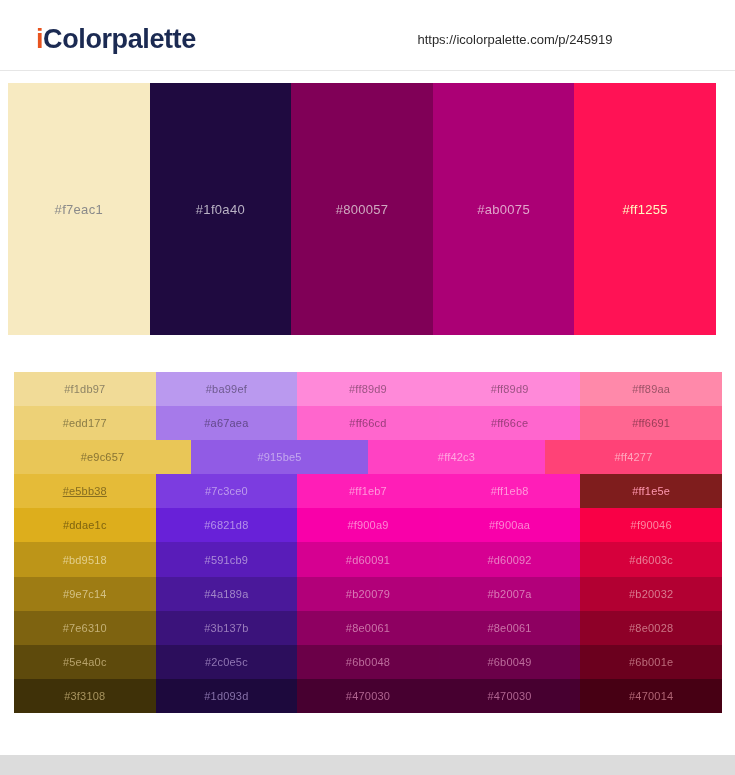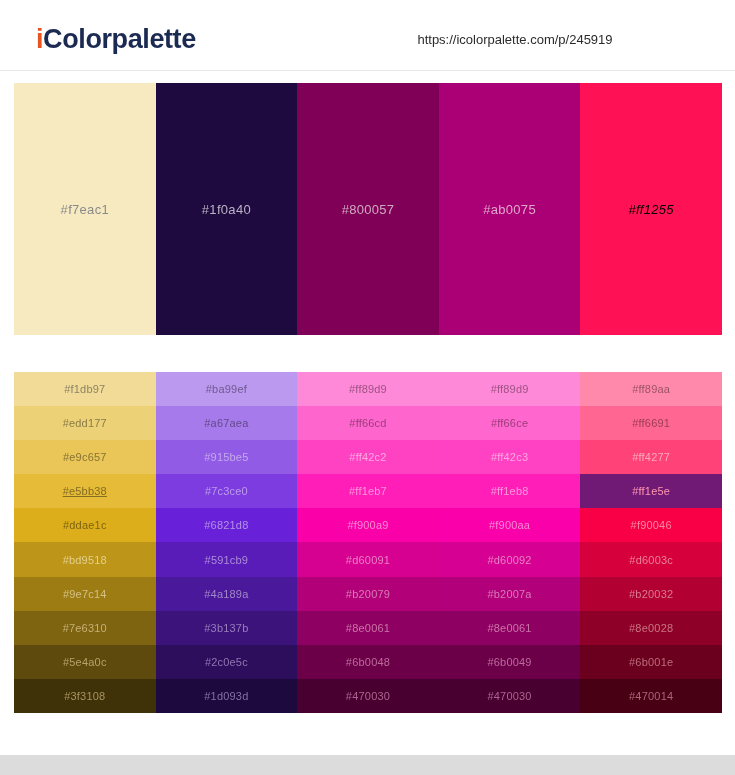--- a/index.html
+++ b/index.html
@@ -50,21 +50,21 @@
     width: 250px;
     text-align: center;
     font-size: 13px;
     color: #2b2b2b;
     white-space: nowrap;
   }
 
   
   .main-strip {
     position: absolute;
-    left: 14px;
+    left: 8px;
     top: 83px;
     width: 708px;
     height: 252px;
     display: flex;
   }
   .main-sw {
     flex: 1 1 0;
     position: relative;
     display: flex;
     align-items: center;
@@ -132,21 +132,21 @@
       <div class="main-sw" style="background: rgb(31, 10, 64);">
         <span class="lbl" style="color: rgb(185, 178, 196);">#1f0a40</span>
       </div>
       <div class="main-sw" style="background: rgb(128, 0, 87);">
         <span class="lbl" style="color: rgb(207, 169, 192);">#800057</span>
       </div>
       <div class="main-sw" style="background: rgb(171, 0, 117);">
         <span class="lbl" style="color: rgb(224, 166, 203);">#ab0075</span>
       </div>
       <div class="main-sw" style="background: rgb(255, 18, 85);">
-        <span class="lbl" style="color: #000000; font-style: italic;">#ff1255</span>
+        <span class="lbl" style="color: #fef9c3;">#ff1255</span>
       </div>
     </div>
 
   <div class="grid" id="shade-grid">
       <div class="grid-row">
         <div class="grid-cell" style="background: rgb(241, 219, 151);">
           <span class="lbl" style="color: rgb(141, 131, 101);">#f1db97</span>
         </div>
         <div class="grid-cell" style="background: rgb(186, 153, 239);">
           <span class="lbl" style="color: rgb(110, 90, 143);">#ba99ef</span>
@@ -178,44 +178,41 @@
           <span class="lbl" style="color: rgb(154, 61, 87);">#ff6691</span>
         </div>
       </div>
       <div class="grid-row">
         <div class="grid-cell" style="background: rgb(233, 198, 87);">
           <span class="lbl" style="color: rgb(136, 116, 52);">#e9c657</span>
         </div>
         <div class="grid-cell" style="background: rgb(145, 91, 229);">
           <span class="lbl" style="color: rgb(196, 168, 238);">#915be5</span>
         </div>
-        <div class="grid-cell" style="background: rgb(255, 66, 194);">
-          <span class="lbl" style="color: rgb(255, 168, 224);">#ff42c2</span>
-        </div>
         <div class="grid-cell" style="background: rgb(255, 66, 195);">
           <span class="lbl" style="color: rgb(255, 168, 224);">#ff42c3</span>
         </div>
         <div class="grid-cell" style="background: rgb(255, 66, 119);">
           <span class="lbl" style="color: rgb(255, 168, 190);">#ff4277</span>
         </div>
       </div>
       <div class="grid-row">
         <div class="grid-cell" style="background: rgb(229, 187, 56);">
           <span class="lbl" style="color: rgb(134, 109, 32); text-decoration: underline;">#e5bb38</span>
         </div>
         <div class="grid-cell" style="background: rgb(124, 60, 224);">
           <span class="lbl" style="color: rgb(189, 155, 236);">#7c3ce0</span>
         </div>
         <div class="grid-cell" style="background: rgb(255, 30, 183);">
           <span class="lbl" style="color: rgb(255, 151, 219);">#ff1eb7</span>
         </div>
         <div class="grid-cell" style="background: rgb(255, 30, 184);">
           <span class="lbl" style="color: rgb(255, 151, 219);">#ff1eb8</span>
         </div>
-        <div class="grid-cell" style="background: #701a75; justify-content: center;">
+        <div class="grid-cell" style="background: #7f1d1d; justify-content: center;">
           <span class="lbl" style="color: rgb(255, 151, 175);">#ff1e5e</span>
         </div>
       </div>
       <div class="grid-row">
         <div class="grid-cell" style="background: rgb(221, 174, 28);">
           <span class="lbl" style="color: rgb(127, 100, 16);">#ddae1c</span>
         </div>
         <div class="grid-cell" style="background: rgb(104, 33, 216);">
           <span class="lbl" style="color: rgb(180, 144, 233);">#6821d8</span>
         </div>

